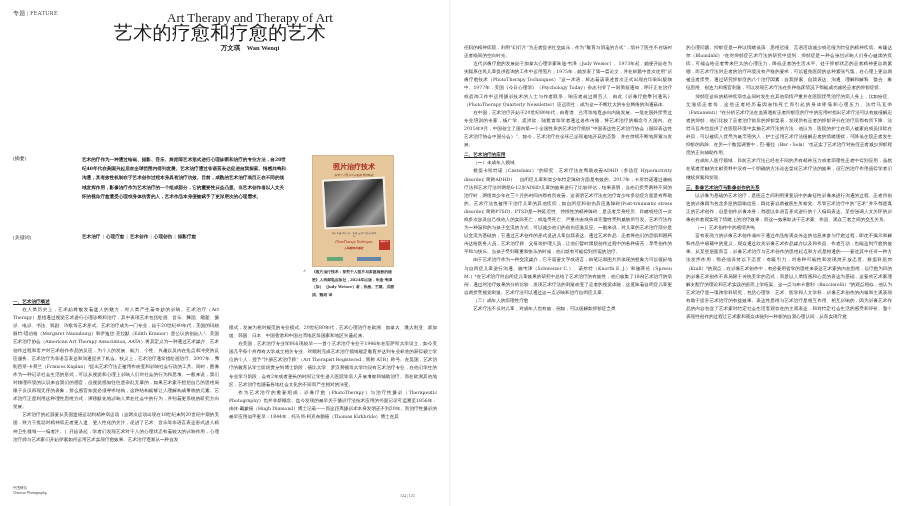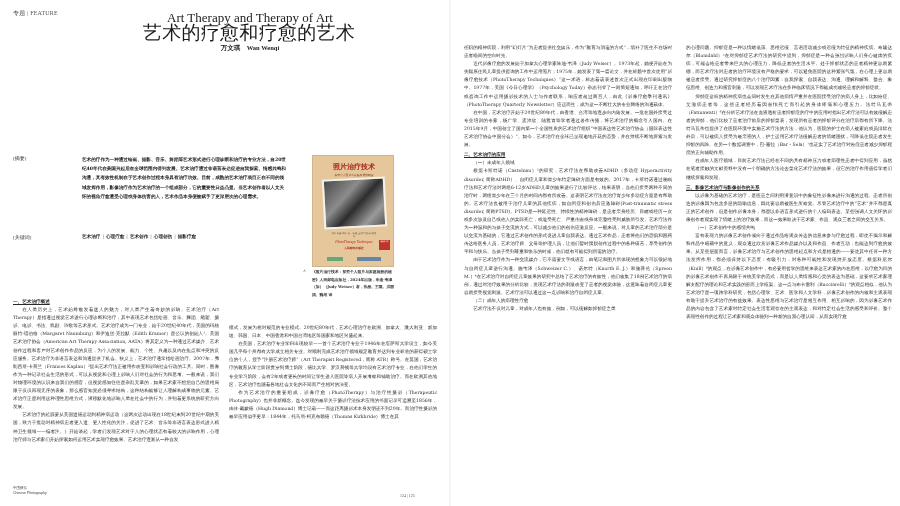--- a/index.html
+++ b/index.html
@@ -1,21 +1,21 @@
 <!DOCTYPE html>
 <html><head>
 <meta charset="utf-8">
 <style>
   html,body{margin:0;padding:0;background:#fff;}
   body{width:900px;height:506px;overflow:hidden;position:relative;font-family:"DejaVu Serif","Liberation Serif",serif;color:#222;}
   .spread{position:absolute;left:0;top:0;width:900px;height:506px;background:#fff;}
   .gutter{position:absolute;left:449px;top:0;width:2px;height:506px;background:linear-gradient(to right,#f2f2f2,#fafafa);}
   .section-tag{position:absolute;left:13px;top:9px;font-size:6px;color:#555;letter-spacing:0.2px;font-family:"Liberation Serif",serif;}
   .title-en{position:absolute;left:150px;top:10px;width:200px;text-align:center;font-size:13px;color:#222;font-family:"Liberation Serif",serif;}
-  .title-cn{position:absolute;left:110px;top:20px;width:220px;text-align:center;font-size:19px;color:#1a1a1a;letter-spacing:0.3px;font-family:"DejaVu Serif",serif;margin-left:29px;}
+  .title-cn{position:absolute;left:110px;top:20px;width:220px;text-align:center;font-size:19px;color:#1a1a1a;letter-spacing:0.3px;font-family:"DejaVu Serif",serif;}
   .author{position:absolute;left:150px;top:44px;width:200px;text-align:center;font-size:6.5px;color:#222;font-family:"Liberation Serif",serif;font-weight:bold;}
   .label{position:absolute;font-size:5px;color:#333;font-family:"Liberation Serif",serif;}
   .abstract{position:absolute;left:82px;top:155px;width:206px;font-size:4.6px;line-height:9.2px;font-weight:bold;color:#222;}
   .keywords{position:absolute;left:82px;top:234px;width:206px;font-size:4.6px;font-weight:bold;color:#222;}
   .kw-sep{margin:0 2px;font-weight:normal;color:#666;}
   .book{position:absolute;left:312px;top:155px;width:82px;height:112px;background:#e6c79c;border:1px solid #d2b58a;box-sizing:border-box;padding-left:40px;}
   .book-title{position:absolute;left:14px;top:7px;width:54px;font-size:7px;font-weight:bold;color:#a8221c;text-align:center;font-family:"DejaVu Sans",sans-serif;line-height:8px;}
   .book-subtitle{position:absolute;left:12px;top:17px;width:58px;font-size:2.8px;color:#7a3a1a;text-align:center;font-family:"DejaVu Sans",sans-serif;}
   .book-photo{position:absolute;left:10px;top:22px;width:63px;height:50px;background:linear-gradient(135deg,#4a4a4a 0%,#8c8c8c 35%,#2d2d2d 55%,#9a9a9a 80%,#555 100%);transform:rotate(-3deg);border:2px solid #f4f0ea;box-sizing:border-box;}
   .book-authors{position:absolute;left:18px;top:76px;width:46px;font-size:2.4px;color:#555;text-align:center;font-family:"DejaVu Sans",sans-serif;}

